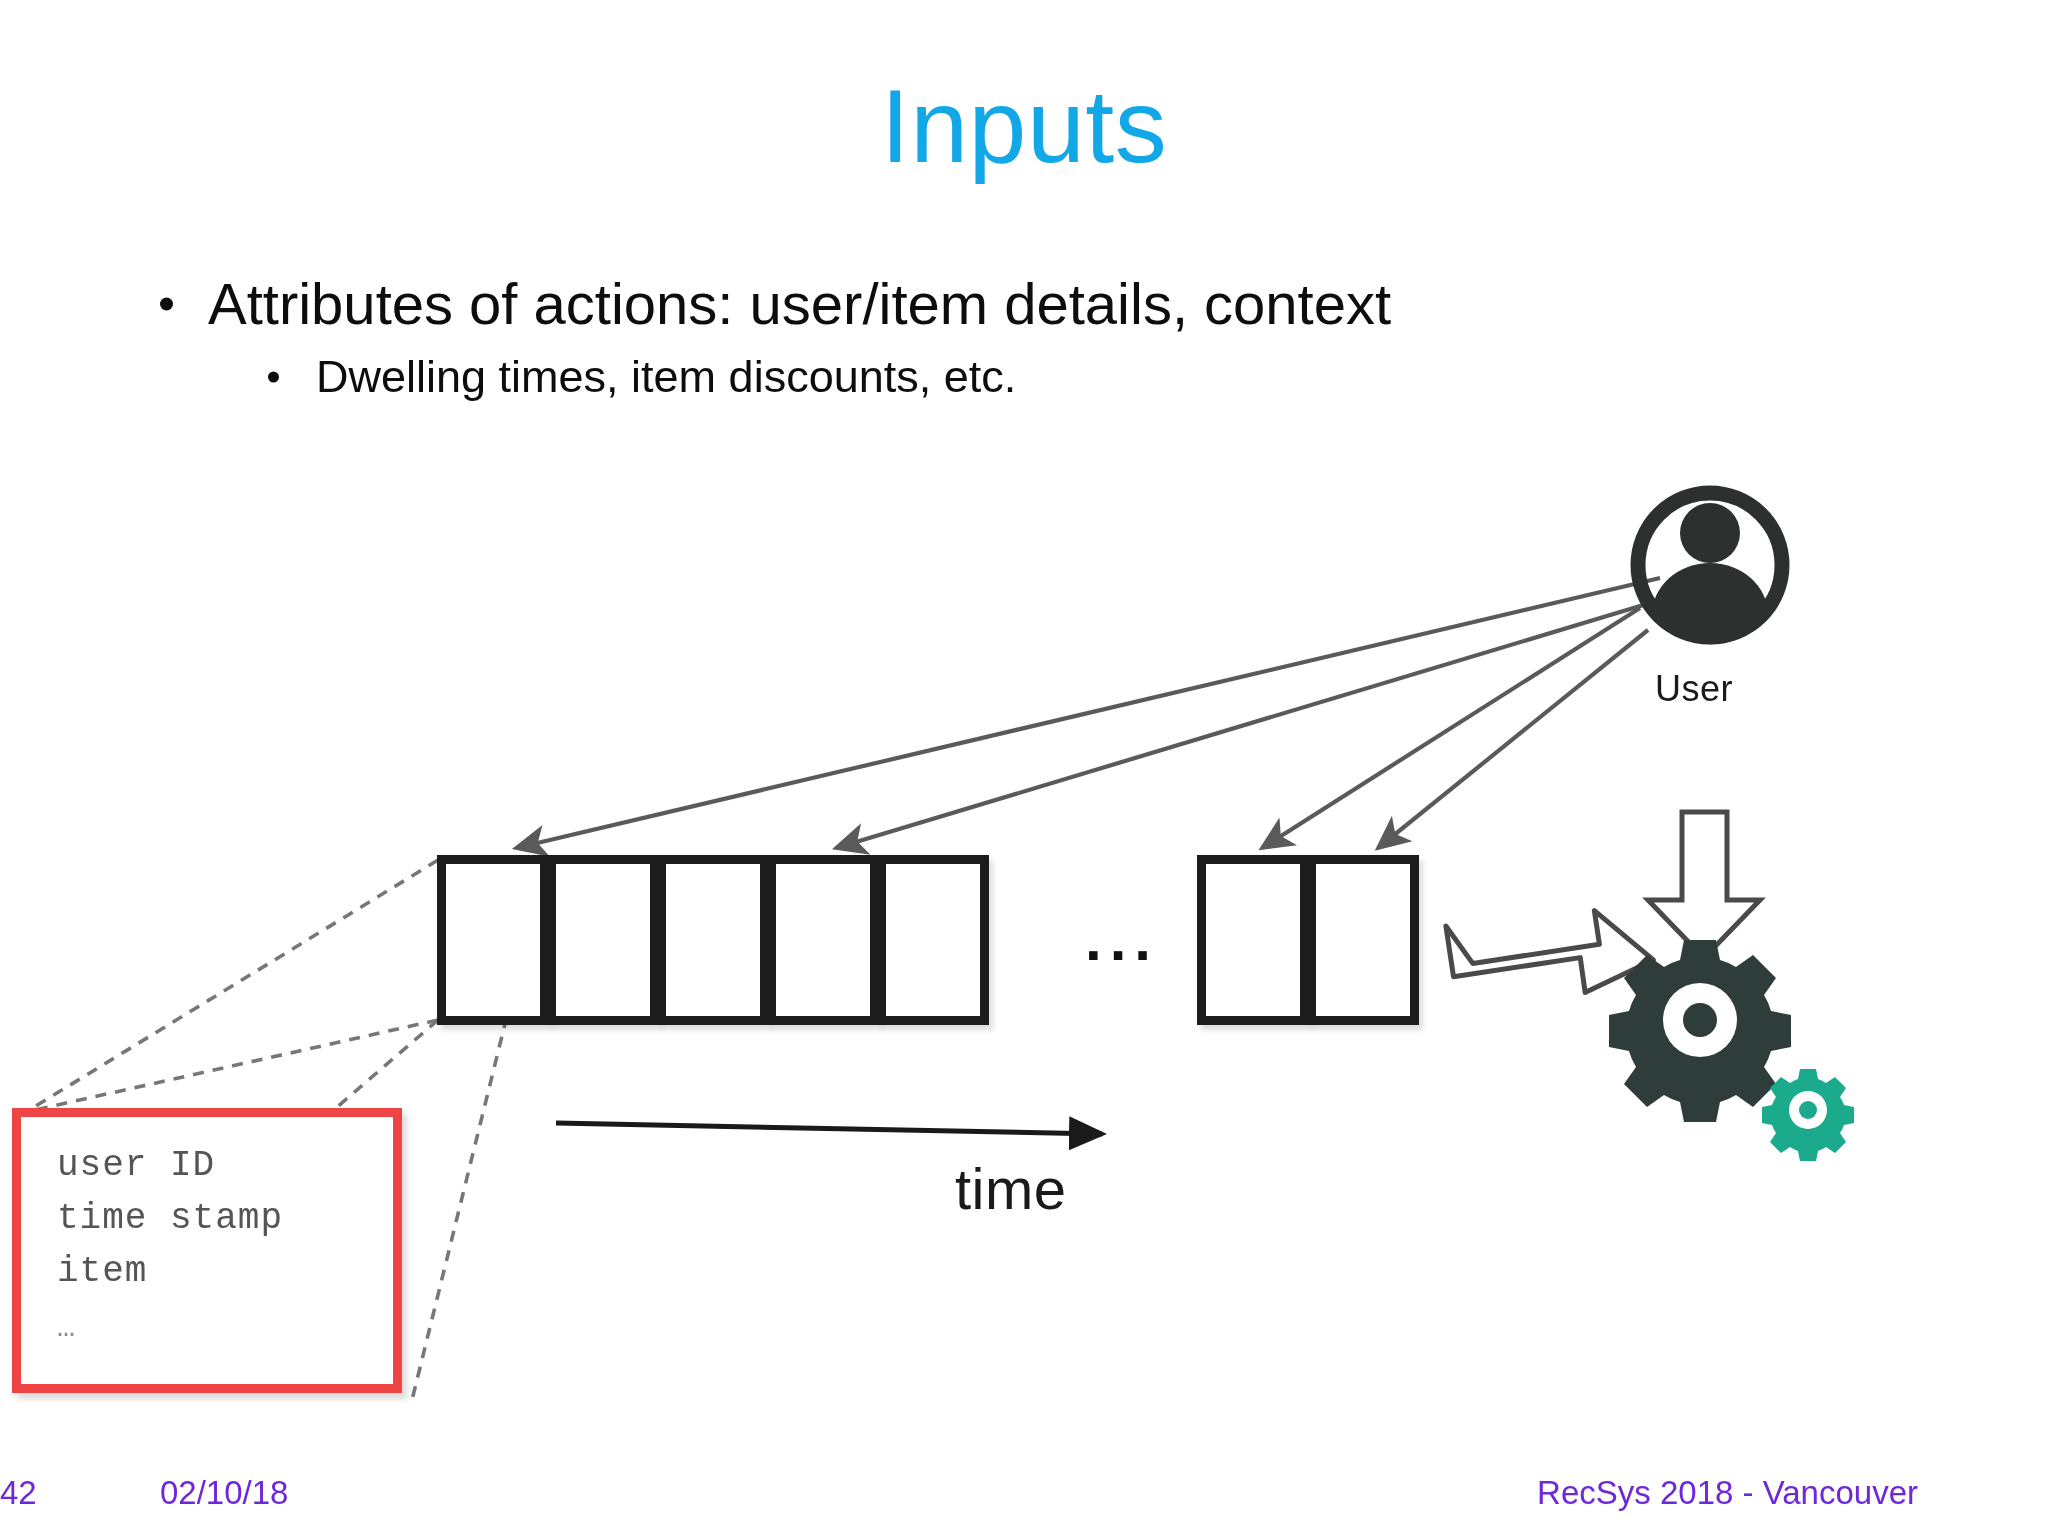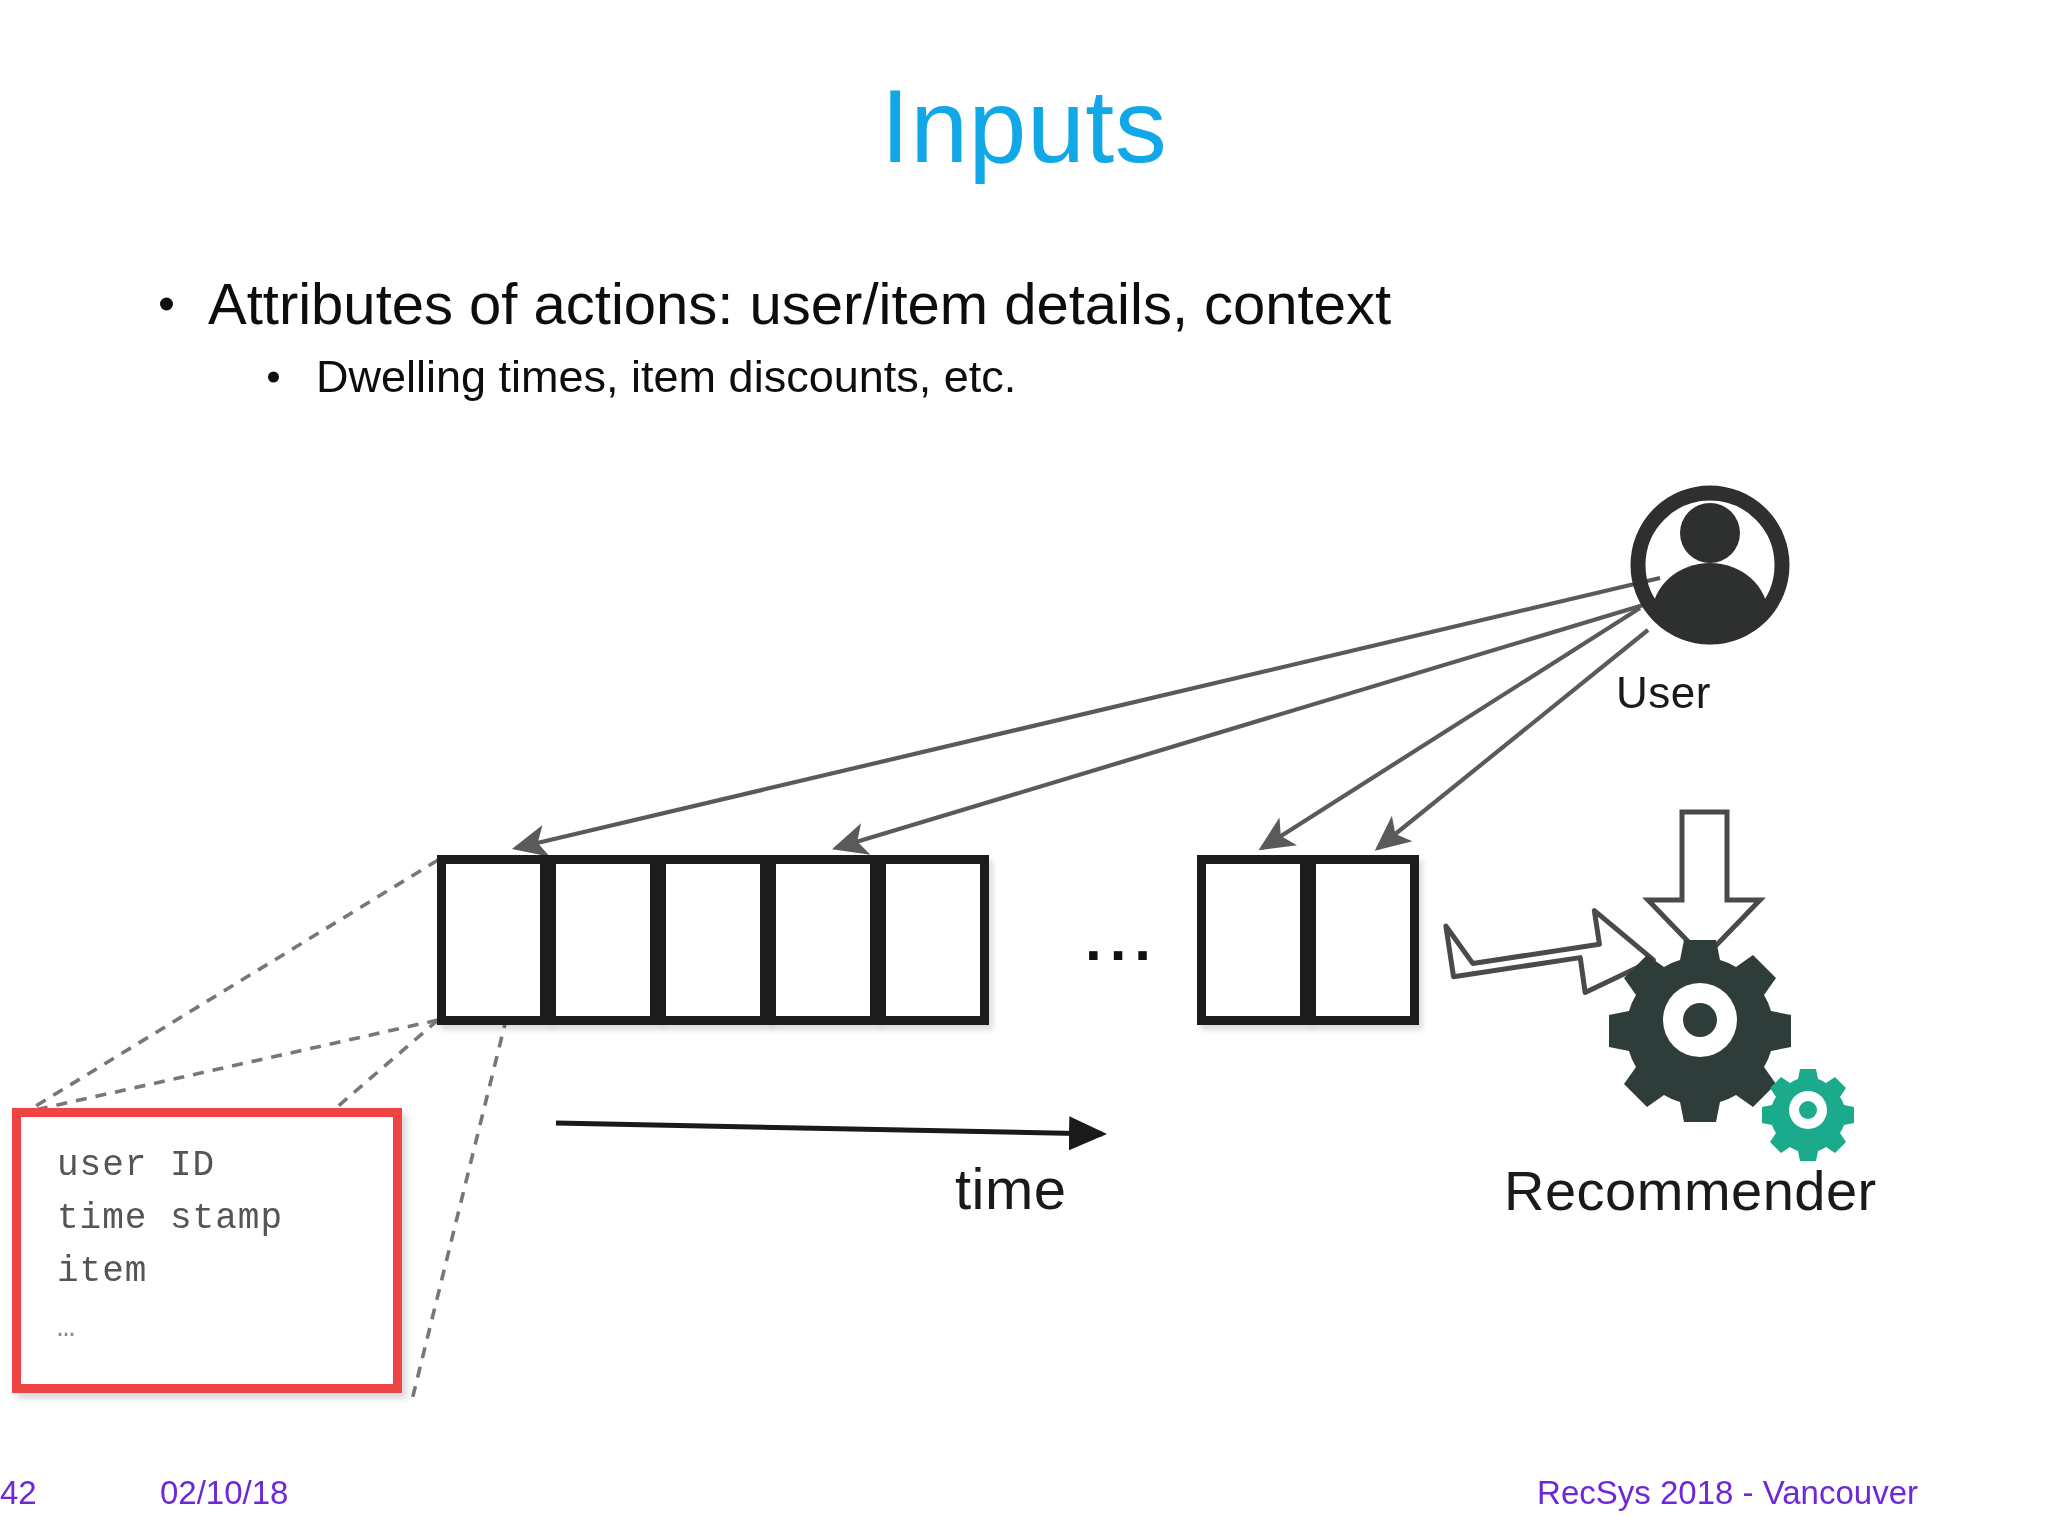--- a/index.html
+++ b/index.html
@@ -127,21 +127,21 @@
     color: #8a8a8a;
   }
 
   
   .diag-label {
     position: absolute;
     font-family: "Liberation Sans", sans-serif;
     color: #1a1a1a;
     white-space: nowrap;
   }
-  #label-user   { left: 1616px; top: 668px; font-size: 44px; letter-spacing: 0.5px; }
+  #label-user   { left: 1655px; top: 668px; font-size: 36px; letter-spacing: 0.5px; }
   #label-recommender { left: 1504px; top: 1158px; font-size: 56px; letter-spacing: 0.5px; }
   #label-time   { left: 955px;  top: 1155px; font-size: 58px; letter-spacing: 0.5px; }
   #label-dots   { left: 1085px; top: 905px;  font-size: 60px; font-weight: 700; letter-spacing: 8px; color:#111; }
 
   
   .footer-text {
     position: absolute;
     bottom: 24px;
     font-size: 33px;
     color: #6d28d9;
@@ -240,21 +240,20 @@
 
     <div class="seq-cell" style="left:1197px; top:855px; width:112px; height:170px;"></div>
     <div class="seq-cell" style="left:1307px; top:855px; width:112px; height:170px;"></div>
 
     <div class="diag-label" id="label-dots">...</div>
 
     <div class="diag-label" id="label-time">time</div>
 
     <div class="diag-label" id="label-user">User</div>
 
-    <div class="diag-label" id="label-recommender">Recommender</div>
 
     <div id="code-box">
       <div class="code-line">user ID</div>
       <div class="code-line">time stamp</div>
       <div class="code-line">item</div>
       <div class="code-line ellipsis">…</div>
     </div>
   </div>
 
   <div class="footer-text" id="footer-date">02/10/18</div>

